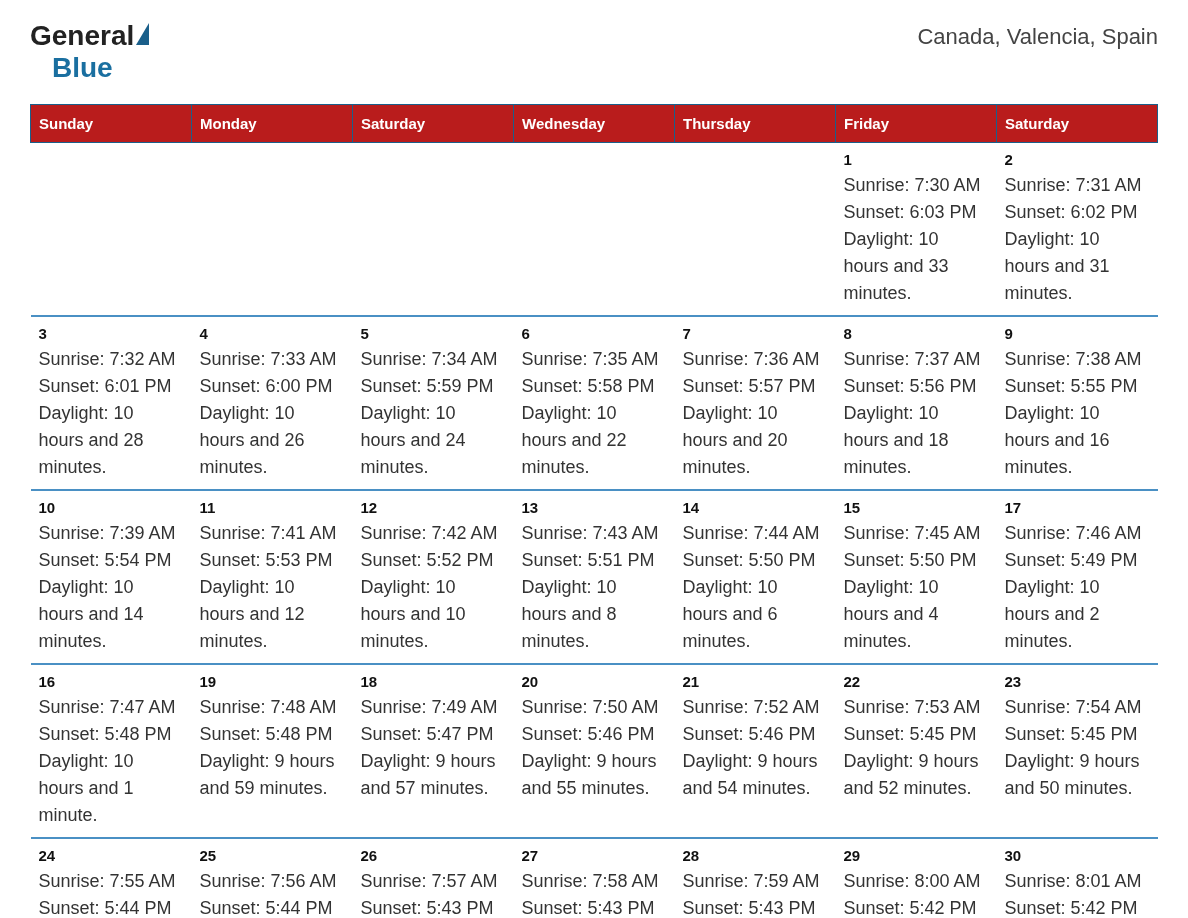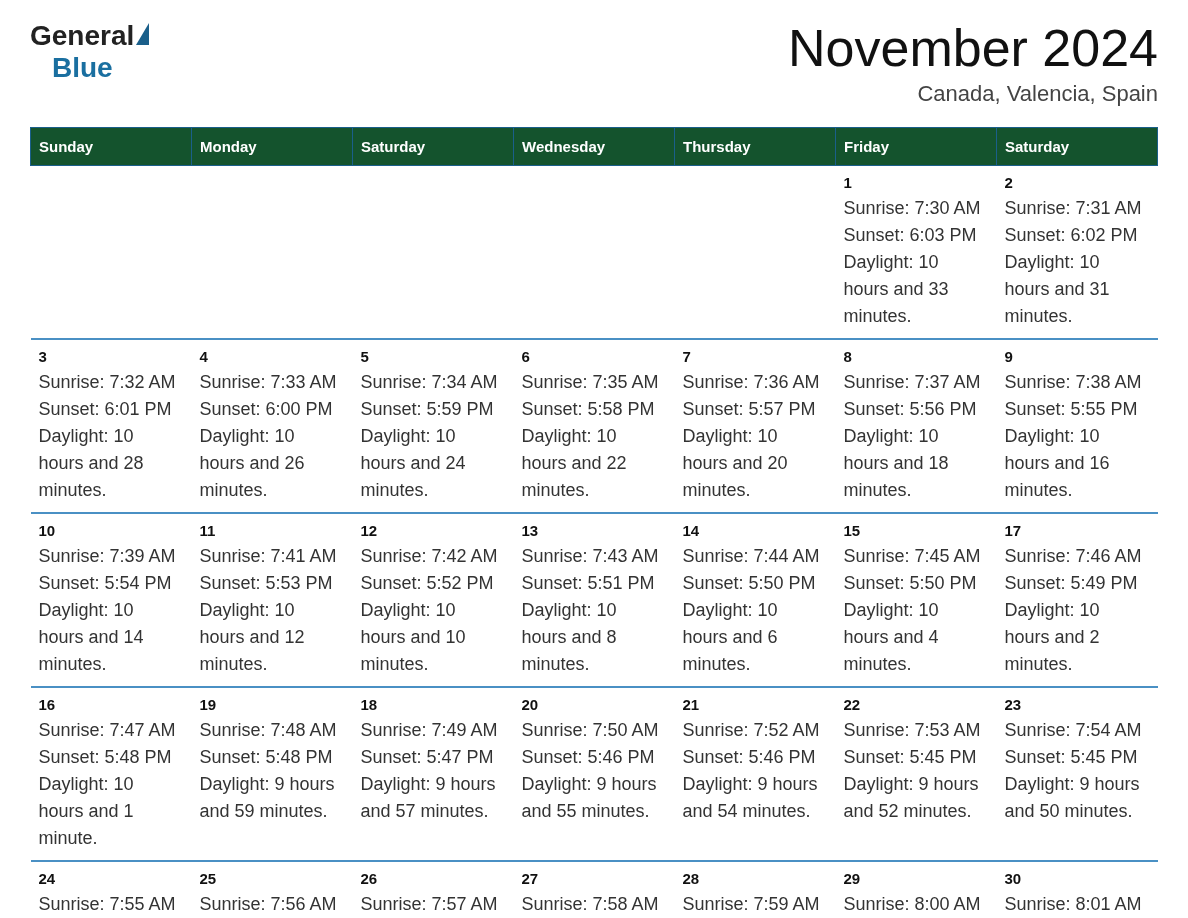--- a/index.html
+++ b/index.html
@@ -31,21 +31,21 @@
       font-weight: normal;
       color: #444;
       margin-top: 4px;
     }
     table {
       width: 100%;
       border-collapse: collapse;
       table-layout: fixed;
     }
     thead tr th {
-      background-color: #14532d;
+      background-color: #b91c1c;
       color: #fff;
       padding: 10px 8px;
       font-size: 15px;
       font-weight: bold;
       text-align: left;
       border: 1px solid #1a5f8a;
     }
     tbody tr {
       border-bottom: 2px solid #4a90c4;
     }
@@ -113,21 +113,20 @@
   <div class="logo-wrapper">
     <div class="logo-row1">
       <span class="gen" style="font-size:28px;font-weight:bold;color:#222;">General</span>
       <span class="logo-icon"></span>
     </div>
     <div class="logo-row2">
       <span class="blue" style="font-size:28px;font-weight:bold;color:#1a6fa0;margin-left:20px;">Blue</span>
     </div>
   </div>
   <div class="title-block">
-    <h1>November 2024</h1>
     <h2>Canada, Valencia, Spain</h2>
   </div>
 </div>
 
 <table>
   <thead>
     <tr>
     <th>Sunday</th>
         <th>Monday</th>
         <th>Saturday</th>

